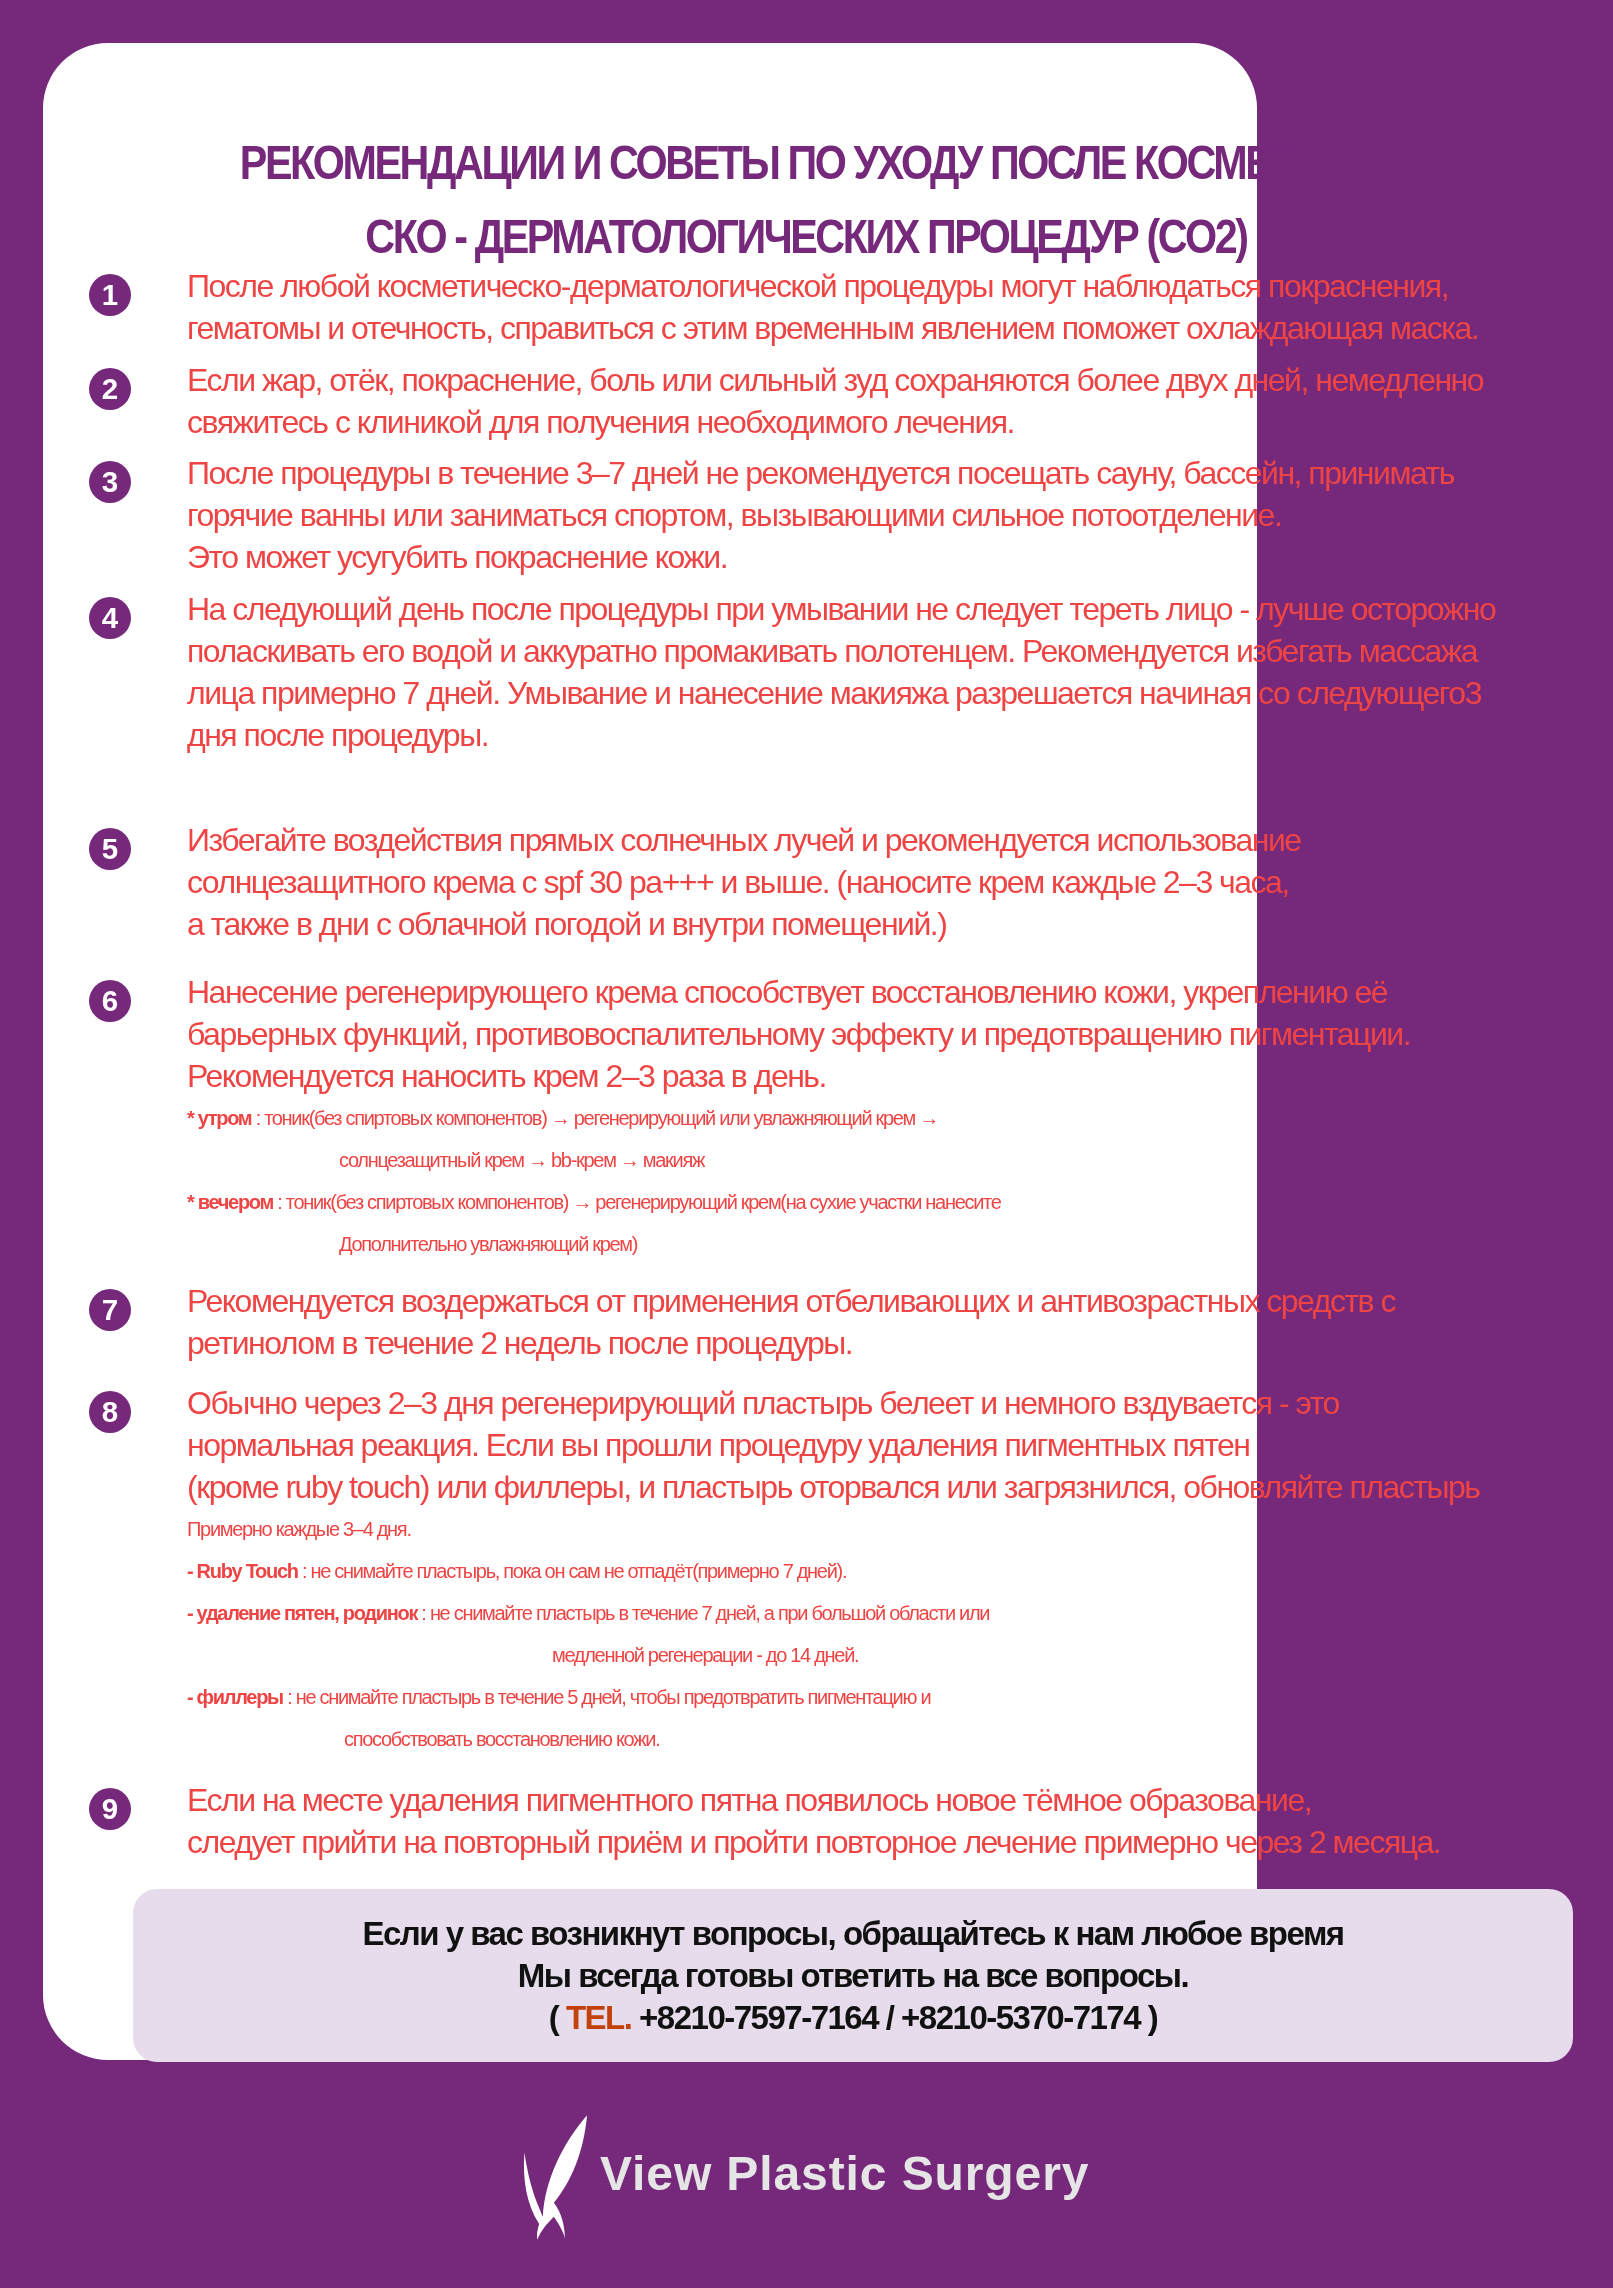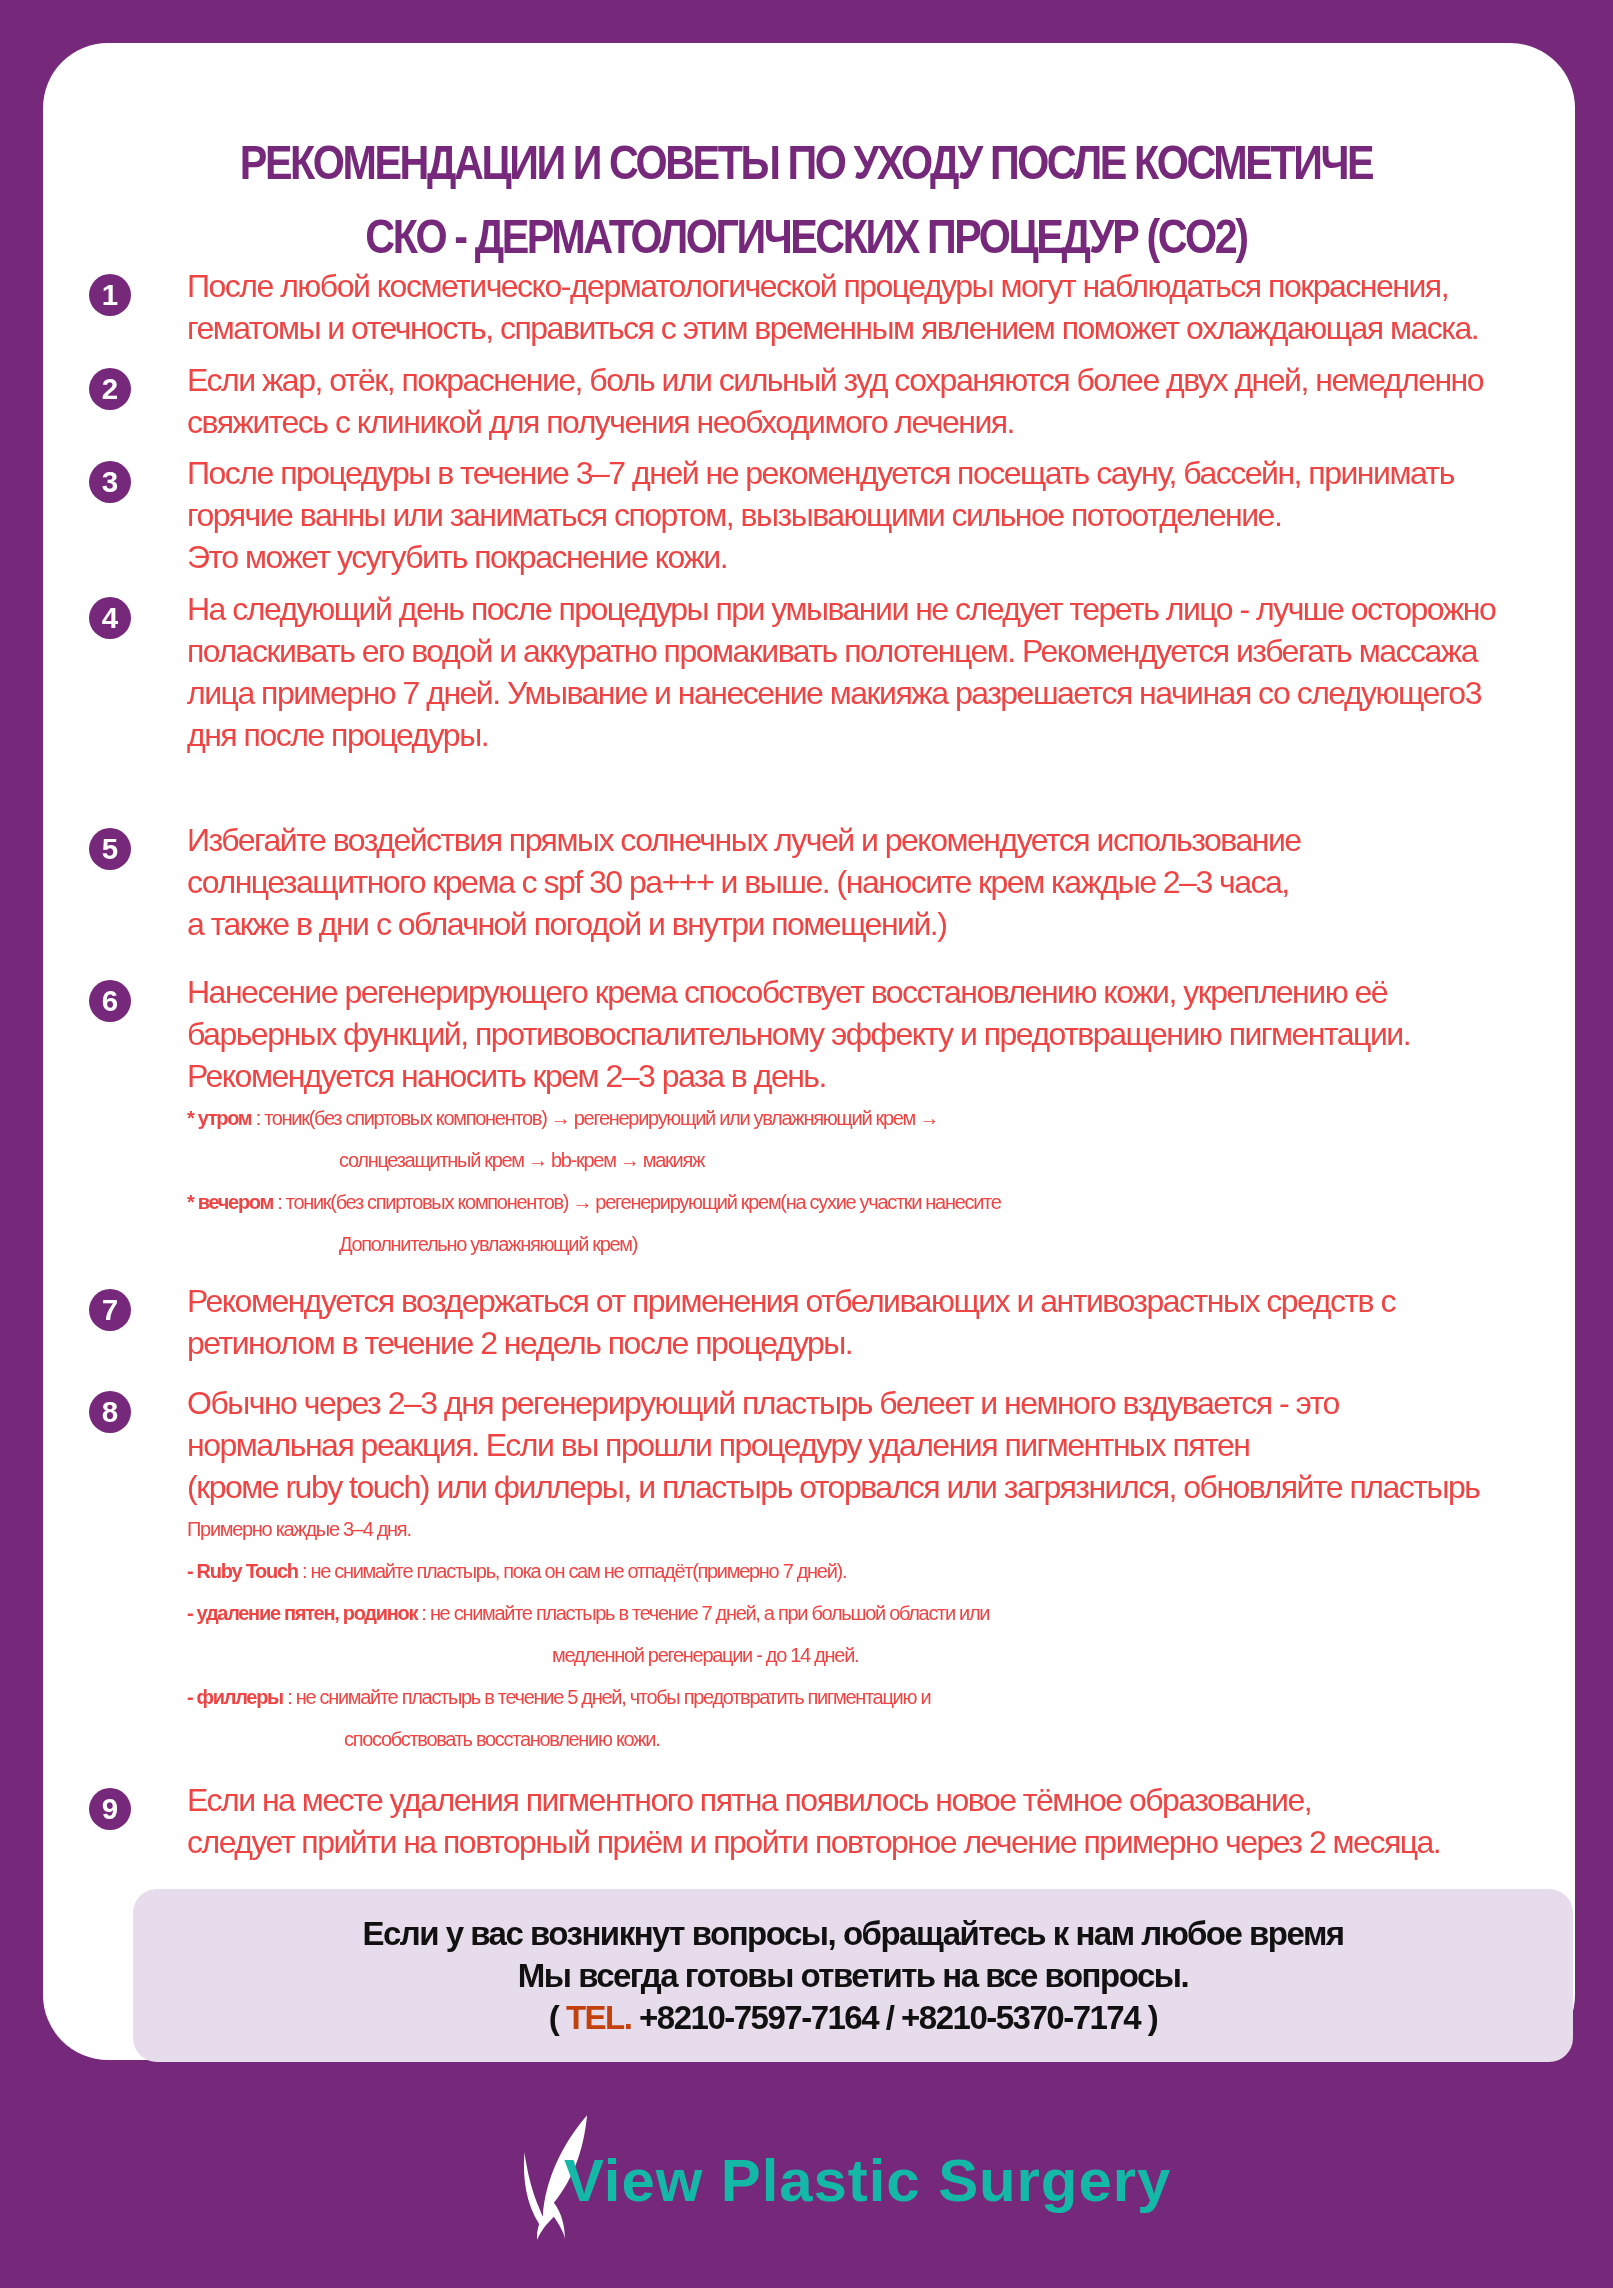--- a/index.html
+++ b/index.html
@@ -6,21 +6,21 @@
   body {
     width: 1613px; height: 2289px;
     background: #76287B;
     position: relative;
     overflow: hidden;
     font-family: "Liberation Sans", sans-serif;
   }
   .card {
     position: absolute;
     left: 43px; top: 43px;
-    width: 1532px; height: 2017px;
+    width: 1214px; height: 2017px;
     background: #ffffff;
     border-radius: 65px;
   }
   .title {
     position: absolute;
     left: 0; top: 83px; width: 1526px;
     text-align: center;
     color: #76287B;
     font-family: "Liberation Sans", sans-serif;
     font-weight: bold;
@@ -92,24 +92,24 @@
     position: absolute;
     left: 0; top: 2104px; width: 1613px; height: 138px;
   }
   .logo-mark {
     position: absolute;
     left: 517px; top: 11px;
     width: 83px; height: 125px;
   }
   .brand {
     position: absolute;
-    left: 564px; top: 42px;
-    color: #14b8a6;
-    font-weight: bold;
-    font-size: 60px;
+    left: 600px; top: 42px;
+    color: #e5e5e5;
+    font-weight: bold;
+    font-size: 48px;
     letter-spacing: 0.9px;
     white-space: nowrap;
   }
 </style>
 </head>
 <body>
 
 <div class="card">
   <div class="title">
     <div>РЕКОМЕНДАЦИИ И СОВЕТЫ ПО УХОДУ ПОСЛЕ КОСМЕТИЧЕ</div>

